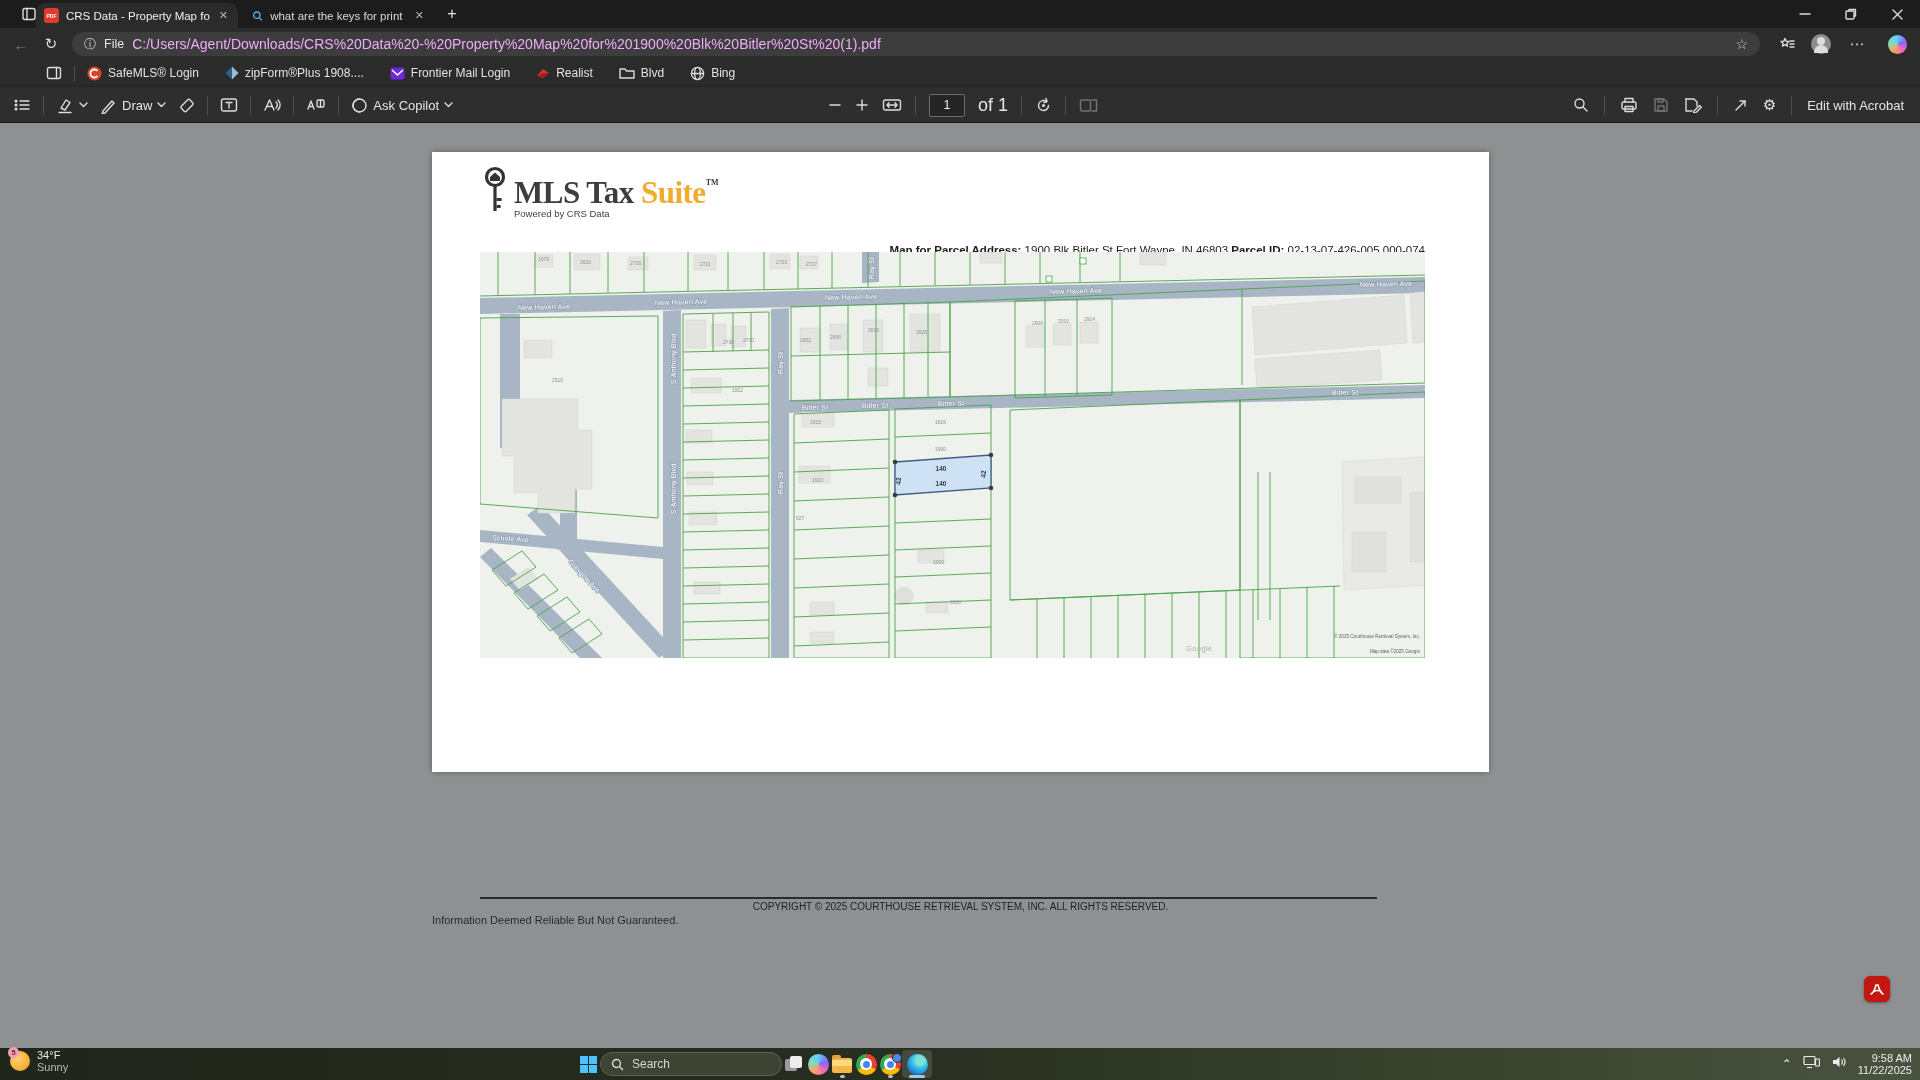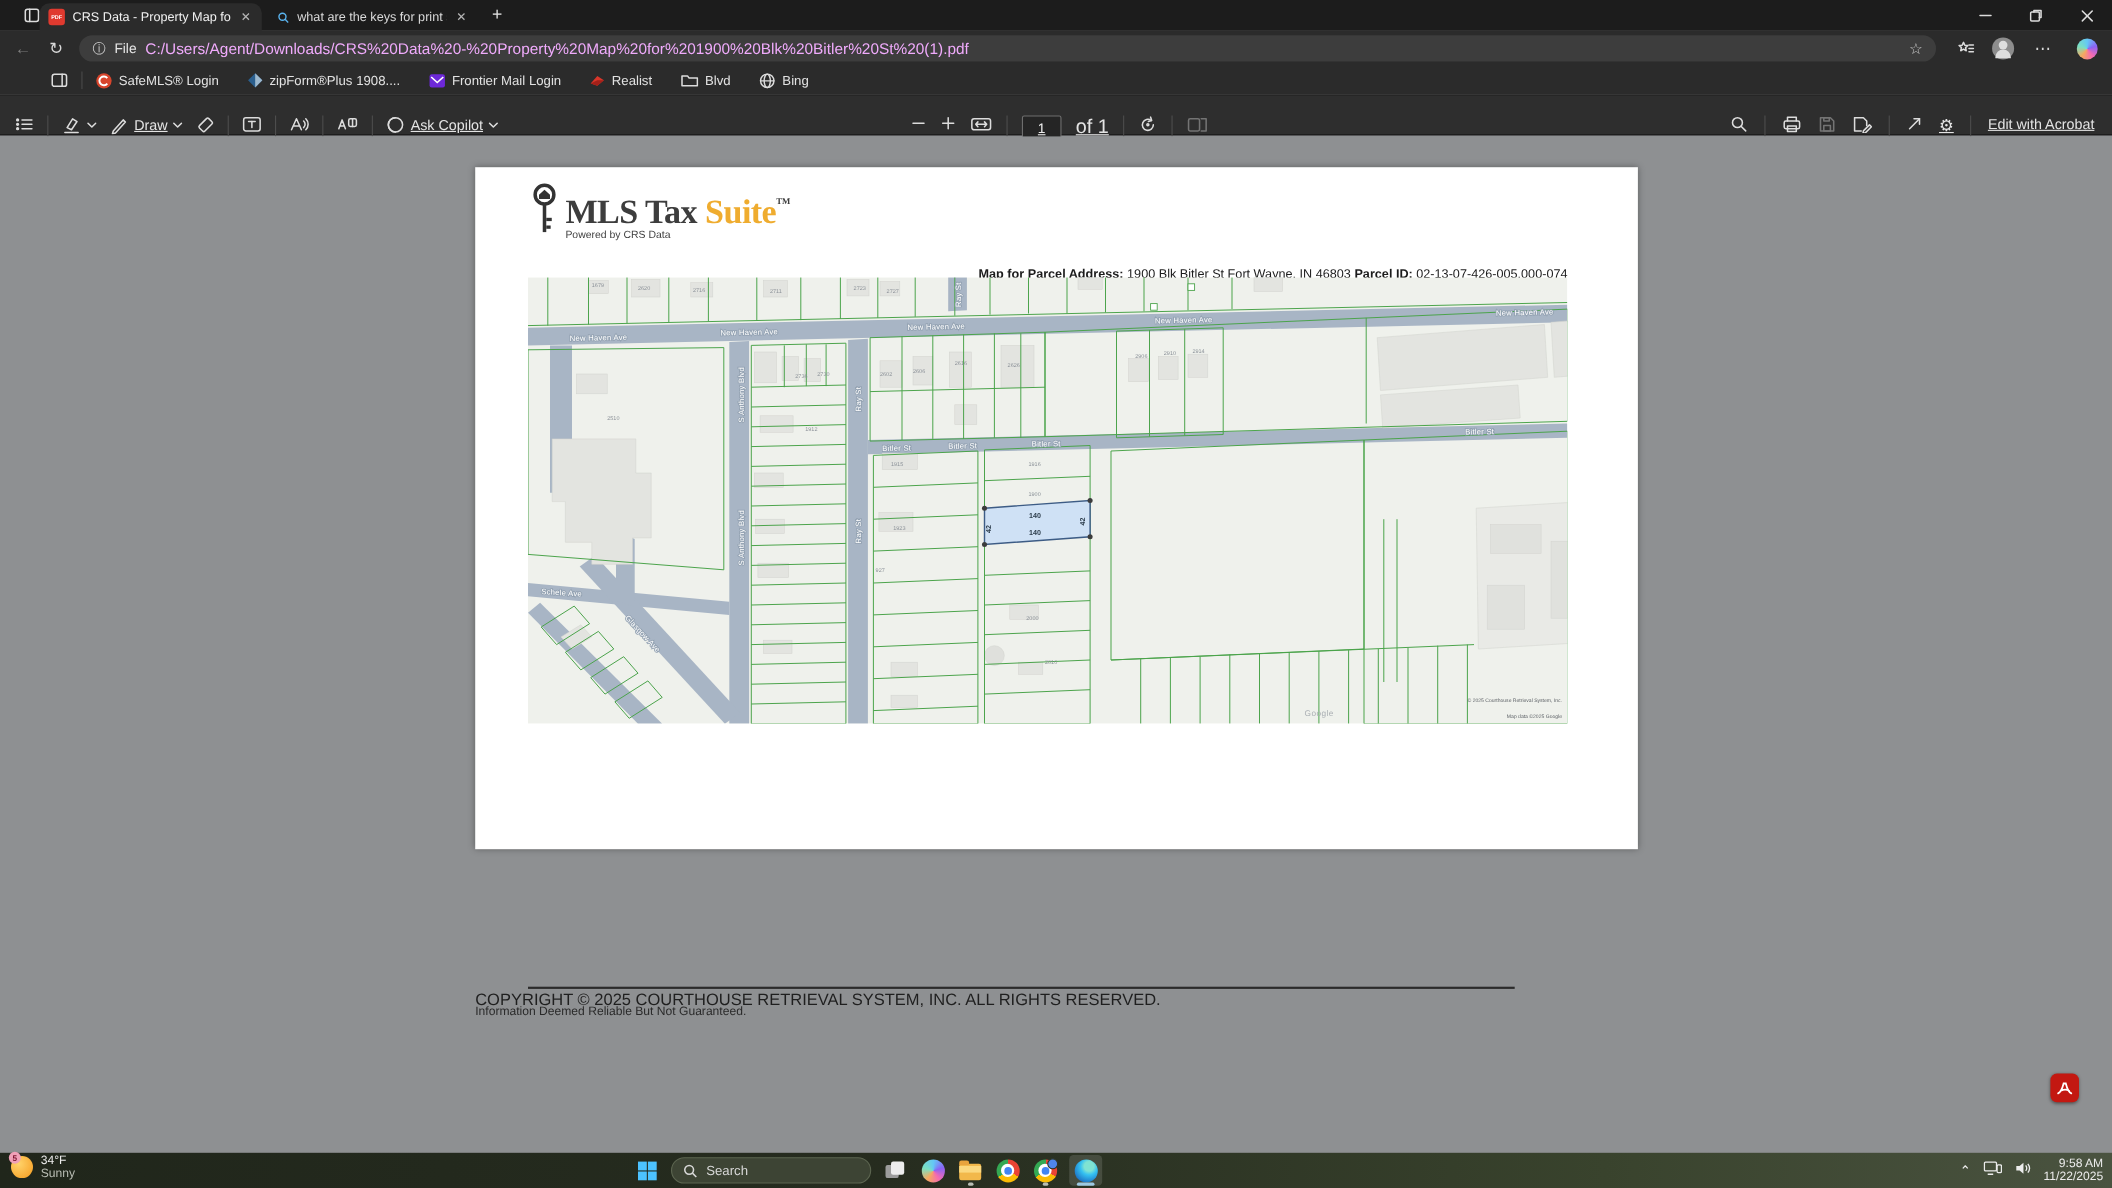--- a/index.html
+++ b/index.html
@@ -30,21 +30,21 @@
   .copilot-ico { width:19px; height:19px; border-radius:50%;
     background:conic-gradient(#64c8f5,#8a63f5,#f56ab0,#f5a95f,#7ae0c3,#64c8f5); }
   .bookmarksrow { position:absolute; top:60px; left:0; width:1920px; height:26px; background:#2b2b2b;
                   display:flex; align-items:center; color:#e2e2e2; font-size:12px;padding-left:32px; }
   .bm { display:flex; align-items:center; gap:6px; margin-right:26px; white-space:nowrap; }
   .vdiv { width:1px; height:16px; background:#4a4a4a; margin:0 12px; }
 
   
   .pdftoolbar { position:absolute; top:86px; left:0; width:1920px; height:37px; background:#2e2e2e;
                 border-top:1px solid #242424; border-bottom:1px solid #191919; color:#e4e4e4; }
-  .tgroup { position:absolute; top:18px; height:36px; display:flex; align-items:flex-start; gap:12px;text-decoration:underline; }
+  .tgroup { position:absolute; top:0; height:36px; display:flex; align-items:center; gap:12px; }
   .tbtn { display:flex; align-items:center; gap:5px; font-size:13px; }
   .tdiv { width:1px; height:19px; background:#4d4d4d; }
   .pagebox { width:36px; height:23px; border:1px solid #6e6e6e; border-radius:2px; background:#252525;
              color:#eee; font-size:12.5px; display:flex; align-items:center; justify-content:center; }
   .dim { opacity:.4; }
   svg.ic { display:block; }
   svg.ic * { stroke:#dcdcdc; stroke-width:1.4; fill:none; stroke-linecap:round; stroke-linejoin:round; }
 
   
   .content { position:absolute; top:124px; left:0; width:1920px; height:924px; background:#8e9092; overflow:hidden; }
@@ -58,38 +58,38 @@
   .logo-tag { text-align:left; font-size:9.5px; font-weight:normal; color:#3f3f3f; margin-top:-2px; padding-right:10px; }
   .parcel-line { position:absolute; right:64px; top:92px; font-size:11.5px; color:#1c1c1c; }
   .parcel-line b { font-weight:bold; }
   .map-wrap { position:absolute; left:48px; top:100px; width:945px; height:406px; overflow:hidden; }
   .street-label { font-size:7px; fill:#ffffff; paint-order:stroke; stroke:#93a2b2; stroke-width:1.6px; letter-spacing:.2px; }
   .parcel-label { font-size:5px; fill:#8a9097; }
   .hl-num { font-size:6.5px; fill:#30404f; font-weight:bold; text-anchor:middle; }
   .attr { font-size:4.6px; fill:#5f6368; text-anchor:end; }
   .gmark { font-size:7.5px; fill:#a9aeb3; letter-spacing:.4px; }
   .hr { position:absolute; left:48px; top:745px; width:897px; height:2px; background:#2b2b2b; }
-  .footer1 { position:absolute; left:0; top:749px; width:100%; font-size:15px; color:#1f1f1f; }
+  .footer1 { position:absolute; left:0; top:749px; width:100%; text-align:center; font-size:10px; color:#1f1f1f; }
   .footer2 { position:absolute; left:0; top:762px; width:100%; text-align:left; font-size:11px; color:#2a2a2a; }
 
   .fab { position:absolute; left:1864px; top:976px; width:26px; height:26px; background:#c31811;
          border-radius:6px; display:flex; align-items:center; justify-content:center;
          color:#fff; font-weight:bold; font-size:15px; box-shadow:0 1px 3px rgba(0,0,0,.4); }
 
   
   .taskbar { position:absolute; bottom:0; left:0; width:1920px; height:32px;
              background:linear-gradient(90deg,#20261b,#262c1f 42%,#39432d 76%,#4a5340); }
   .weather { position:absolute; left:10px; top:1px; display:flex; gap:7px; align-items:center; color:#ececec; }
   .sun { width:20px; height:20px; border-radius:50%; background:radial-gradient(circle at 35% 35%,#ffd36b,#f59b1e); position:relative; }
   .badge { position:absolute; top:-4px; left:-2px; width:11px; height:11px; border-radius:50%;
            background:#f0a0b8; color:#7c1530; font-size:7.5px; font-weight:bold;
            display:flex; align-items:center; justify-content:center; }
   .wtxt { font-size:11px; line-height:12px; }
   .wtxt .cond { color:#b9bdb4; }
-  .tb-center { position:absolute; left:576px; top:0; height:32px; display:flex; align-items:center; gap:10px; }
+  .tb-center { position:absolute; left:576px; top:0; height:32px; display:flex; align-items:center; gap:0; }
   .startico { width:17px; height:17px; display:grid; grid-template-columns:8px 8px; grid-gap:1px; }
   .startico i { background:#4cc2ff; }
   .searchpill { width:182px; height:24px; border-radius:12px; background:#3d4434; border:1px solid #5c6550;
                 display:flex; align-items:center; gap:8px; padding:0 10px; color:#d8d8d8; font-size:12px; }
   .tbico { width:24px; height:28px; display:flex; align-items:center; justify-content:center; position:relative; }
   .rundot:after { content:""; position:absolute; bottom:0px; left:10px; width:5px; height:3px; border-radius:2px; background:#b9bdb4; }
   .taskview { width:18px; height:16px; position:relative; }
   .taskview i { position:absolute; background:#ededed; width:12px; height:12px; border-radius:2px; }
   .taskview i:first-child { left:0; top:3px; background:#9c9c9c; }
   .taskview i:last-child { left:5px; top:0; }

